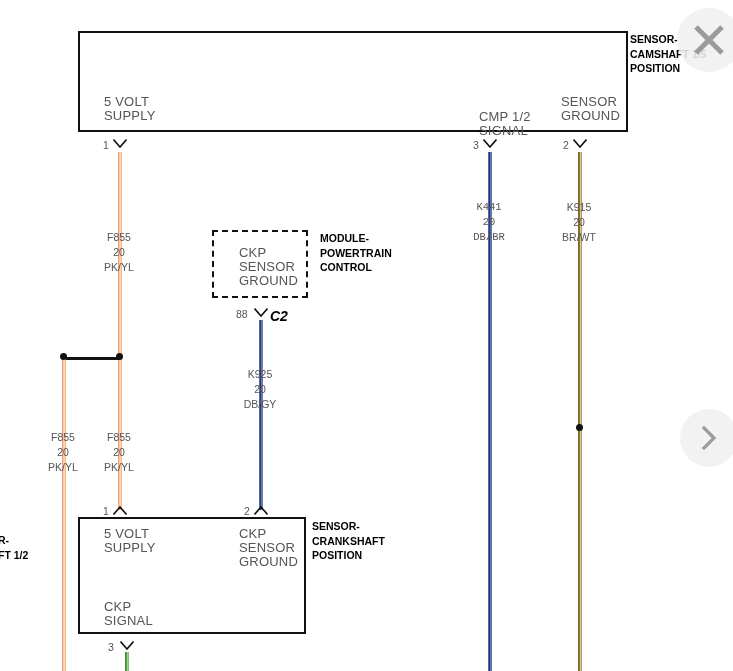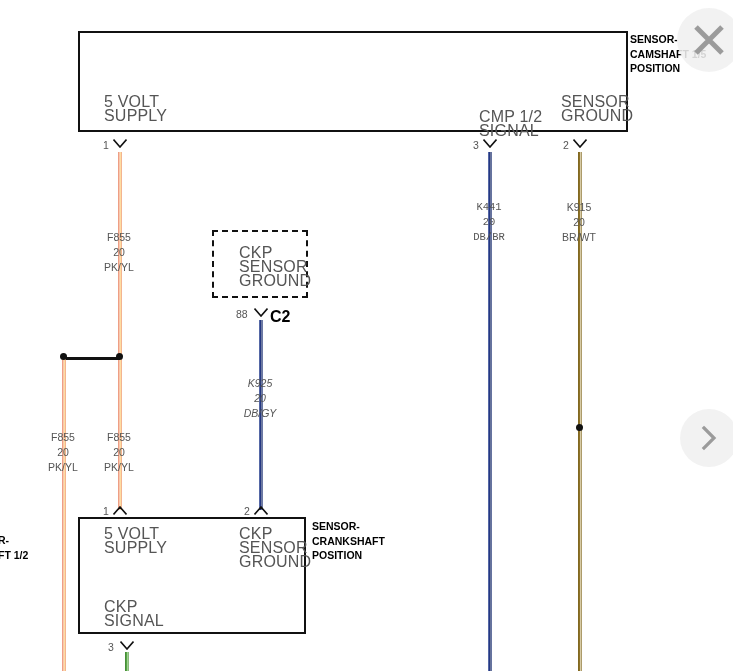--- a/index.html
+++ b/index.html
@@ -25,21 +25,21 @@
     box-sizing: border-box;
   }
   .box-dashed {
     position: absolute;
     border: 2px dashed #111111;
     background: #ffffff;
     box-sizing: border-box;
   }
   .pin-text {
     position: absolute;
-    font-size: 16px;
+    font-size: 13px;
     color: #555555;
     letter-spacing: 0.2px;
     white-space: nowrap;
     line-height: 14px;
   }
   .pin-num {
     position: absolute;
     font-size: 10.5px;
     color: #555555;
     white-space: nowrap;
@@ -55,24 +55,25 @@
   .dev-label {
     position: absolute;
     font-size: 10.5px;
     font-weight: bold;
     color: #000000;
     line-height: 14.5px;
     white-space: nowrap;
   }
   .conn-tag {
     position: absolute;
-    font-size: 16px;
+    font-size: 14px;
     font-weight: bold;
     color: #000000;
     white-space: nowrap;
+    font-style: italic;
   }
   .wire {
     position: absolute;
     width: 4px;
   }
   .splice-dot {
     position: absolute;
     width: 7px;
     height: 7px;
     border-radius: 50%;
@@ -179,21 +180,21 @@
     <div>20</div>
     <div>DB/BR</div>
   </div>
 
   <div class="wire-label" style="left:558px; top:200px; width:42px;">
     <div>K915</div>
     <div>20</div>
     <div>BR/WT</div>
   </div>
 
-  <div class="wire-label" style="left:239px; top:376px; width:42px;font-style:italic;">
+  <div class="wire-label" style="left:239px; top:367px; width:42px;">
     <div>K925</div>
     <div>20</div>
     <div>DB/GY</div>
   </div>
 
   <div class="wire-label" style="left:42px; top:430px; width:42px;">
     <div>F855</div>
     <div>20</div>
     <div>PK/YL</div>
   </div>
@@ -205,20 +206,25 @@
   </div>
 
   <div class="box-dashed" style="left:212px; top:230px; width:96px; height:68px;"></div>
 
   <div class="pin-text" style="left:239px; top:246px;">
     <div>CKP</div>
     <div>SENSOR</div>
     <div>GROUND</div>
   </div>
 
+  <div class="dev-label" style="left:320px; top:231px;">
+    <div>MODULE-</div>
+    <div>POWERTRAIN</div>
+    <div>CONTROL</div>
+  </div>
 
   <svg class="chev" style="left:254px; top:308px;" viewBox="0 0 14 9">
     <path d="M0.5 0.5 L7 8 L13.5 0.5" fill="none" stroke="#111111" stroke-width="1.6"></path>
   </svg>
   <div class="pin-num" style="left:236px; top:308px;">88</div>
   <div class="conn-tag" style="left:270px; top:308px;">C2</div>
 
   <div class="box" style="left:78px; top:517px; width:228px; height:117px;"></div>
 
   <div class="pin-text" style="left:104px; top:527px;">

